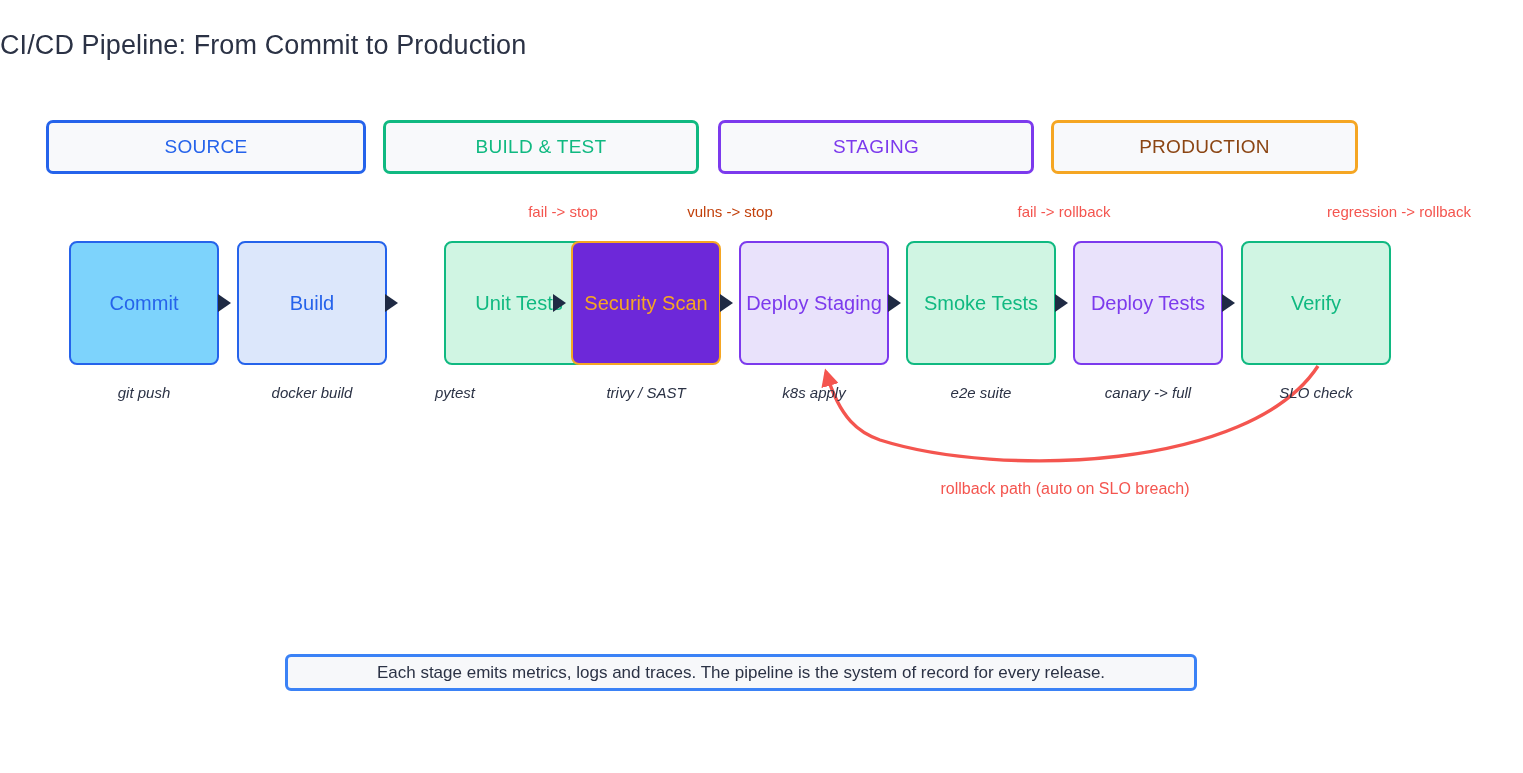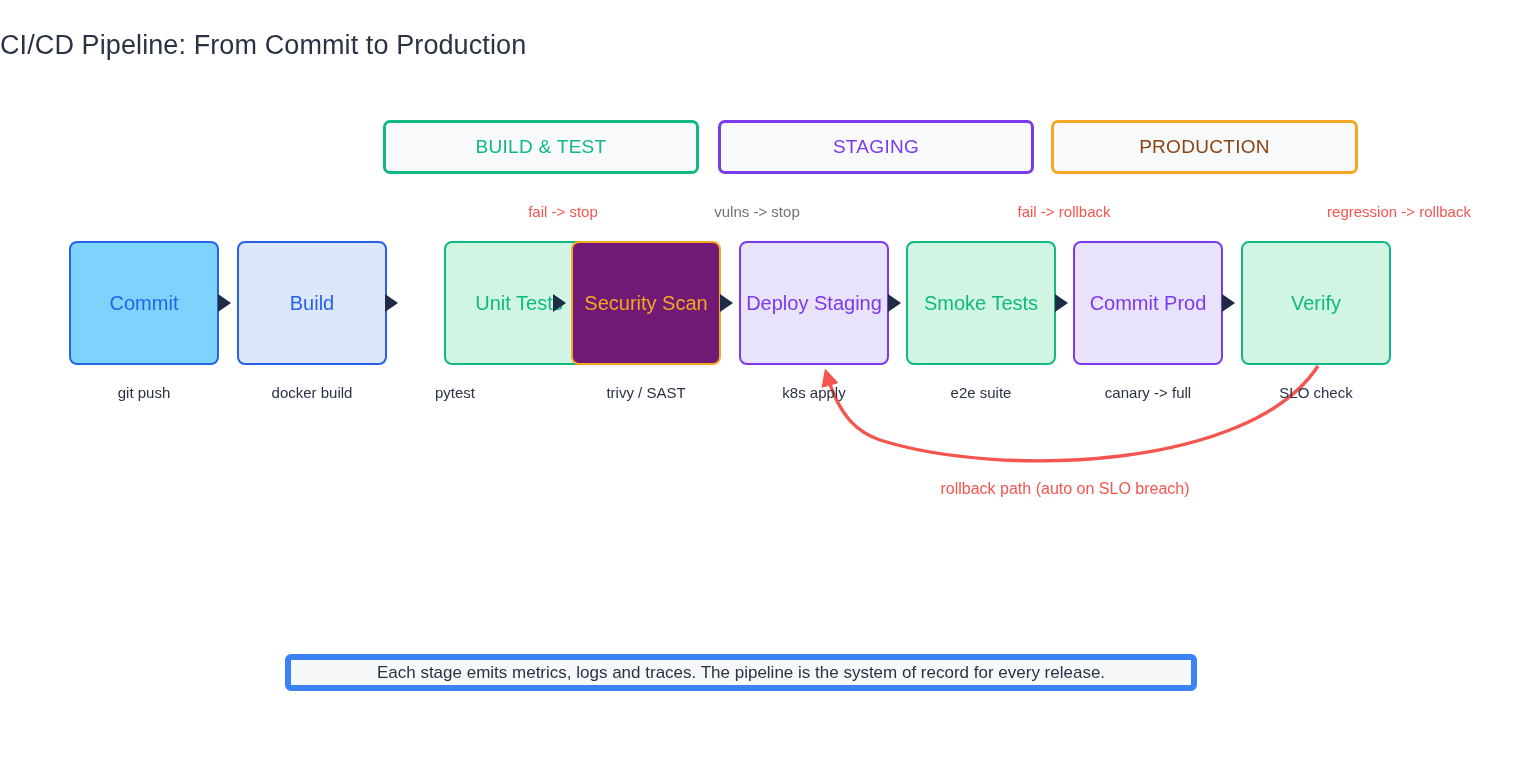--- a/index.html
+++ b/index.html
@@ -92,20 +92,21 @@
     white-space: nowrap;
   }
   .node-caption {
     position: absolute;
     top: 384px;
     font-size: 15px;
     color: #2b3245;
     white-space: nowrap;
     transform: translateX(-50%);
     text-align: center;
+    font-style: italic;
   }
 
   
   .flow-arrow {
     position: absolute;
     top: 294px;
     width: 0;
     height: 0;
     border-top: 9px solid transparent;
     border-bottom: 9px solid transparent;
@@ -133,51 +134,52 @@
 
   
   .footer-note {
     position: absolute;
     left: 285px;
     top: 654px;
     width: 912px;
     height: 37px;
     box-sizing: border-box;
     background: #f7f8fa;
-    border: 6px solid #3b82f6;
+    border: 3px solid #3b82f6;
     border-radius: 6px;
     display: flex;
     align-items: center;
     justify-content: center;
     font-size: 17px;
     color: #2b3245;
     white-space: nowrap;
   }
 </style>
 </head>
 <body>
 
 <div id="diagram-root">
 
   <div class="diagram-title">CI/CD Pipeline: From Commit to Production</div>
 
   <div class="stage-band">
+      <div class="stage-header" style="left: 46px; width: 320px; border-color: rgb(37, 99, 235); color: rgb(37, 99, 235);">SOURCE</div>
       <div class="stage-header" style="left: 383px; width: 316px; border-color: rgb(16, 185, 129); color: rgb(16, 185, 129);">BUILD &amp; TEST</div>
       <div class="stage-header" style="left: 718px; width: 316px; border-color: rgb(124, 58, 237); color: rgb(124, 58, 237);">STAGING</div>
       <div class="stage-header" style="left: 1051px; width: 307px; border-color: rgb(245, 166, 35); color: rgb(139, 69, 19);">PRODUCTION</div>
     </div>
 
   <div class="node-row">
       <div class="node" style="left: 69px; background: #7dd3fc; border-color: rgb(37, 99, 235); color: rgb(37, 99, 235);">Commit</div>
       <div class="node" style="left: 237px; background: rgb(220, 231, 251); border-color: rgb(37, 99, 235); color: rgb(37, 99, 235);">Build</div>
       <div class="node" style="left: 404px; background: rgb(208, 245, 227); border-color: rgb(16, 185, 129); color: rgb(16, 185, 129); margin-left: 40px;">Unit Tests</div>
-      <div class="node" style="left: 571px; background: #701a75; border-color: rgb(245, 166, 35); color: rgb(245, 166, 35);">Security Scan</div>
+      <div class="node" style="left: 571px; background: #6d28d9; border-color: rgb(245, 166, 35); color: rgb(245, 166, 35);">Security Scan</div>
       <div class="node" style="left: 739px; background: rgb(233, 226, 251); border-color: rgb(124, 58, 237); color: rgb(124, 58, 237);">Deploy Staging</div>
       <div class="node" style="left: 906px; background: rgb(208, 245, 227); border-color: rgb(16, 185, 129); color: rgb(16, 185, 129);">Smoke Tests</div>
-      <div class="node" style="left: 1073px; background: rgb(233, 226, 251); border-color: rgb(124, 58, 237); color: rgb(124, 58, 237);">Commit Prod</div>
+      <div class="node" style="left: 1073px; background: rgb(233, 226, 251); border-color: rgb(124, 58, 237); color: rgb(124, 58, 237);">Deploy Tests</div>
       <div class="node" style="left: 1241px; background: rgb(208, 245, 227); border-color: rgb(16, 185, 129); color: rgb(16, 185, 129);">Verify</div>
     </div>
 
   <svg id="rollback-layer" viewBox="0 0 1523 773" xmlns="http://www.w3.org/2000/svg">
     <defs>
       <marker id="rb-arrow" viewBox="0 0 10 10" refX="8" refY="5" markerWidth="5.2" markerHeight="5.2" orient="auto-start-reverse">
         <path d="M 0 0 L 10 5 L 0 10 z" fill="#f4554f"></path>
       </marker>
     </defs>
     <path id="rollback-path" fill="none" stroke="#f4554f" stroke-width="3.4" marker-end="url(#rb-arrow)" d="M 1318 366 C 1250 470, 1000 478, 880 440 C 860 433, 840 420, 826 372"></path>
@@ -196,16 +198,16 @@
     <div class="node-caption" style="left: 1148px;">canary -&gt; full</div>
     <div class="node-caption" style="left: 1316px;">SLO check</div>
     <div class="flow-arrow" style="left: 218px; border-left-color: rgb(31, 42, 68);"></div>
     <div class="flow-arrow" style="left: 385px; border-left-color: rgb(31, 42, 68);"></div>
     <div class="flow-arrow" style="left: 553px; border-left-color: rgb(31, 42, 68);"></div>
     <div class="flow-arrow" style="left: 720px; border-left-color: rgb(31, 42, 68);"></div>
     <div class="flow-arrow" style="left: 888px; border-left-color: rgb(31, 42, 68);"></div>
     <div class="flow-arrow" style="left: 1055px; border-left-color: rgb(31, 42, 68);"></div>
     <div class="flow-arrow" style="left: 1222px; border-left-color: rgb(31, 42, 68);"></div>
     <div class="edge-label" style="left: 563px; top: 203px; color: rgb(244, 85, 79);">fail -&gt; stop</div>
-    <div class="edge-label" style="left: 730px; top: 203px; color: #737373; margin-left: 27px;">vulns -&gt; stop</div>
+    <div class="edge-label" style="left: 730px; top: 203px; color: #c2410c;">vulns -&gt; stop</div>
     <div class="edge-label" style="left: 1064px; top: 203px; color: rgb(244, 85, 79);">fail -&gt; rollback</div>
     <div class="edge-label" style="left: 1399px; top: 203px; color: rgb(244, 85, 79);">regression -&gt; rollback</div>
   </div>
 
 </body></html>

